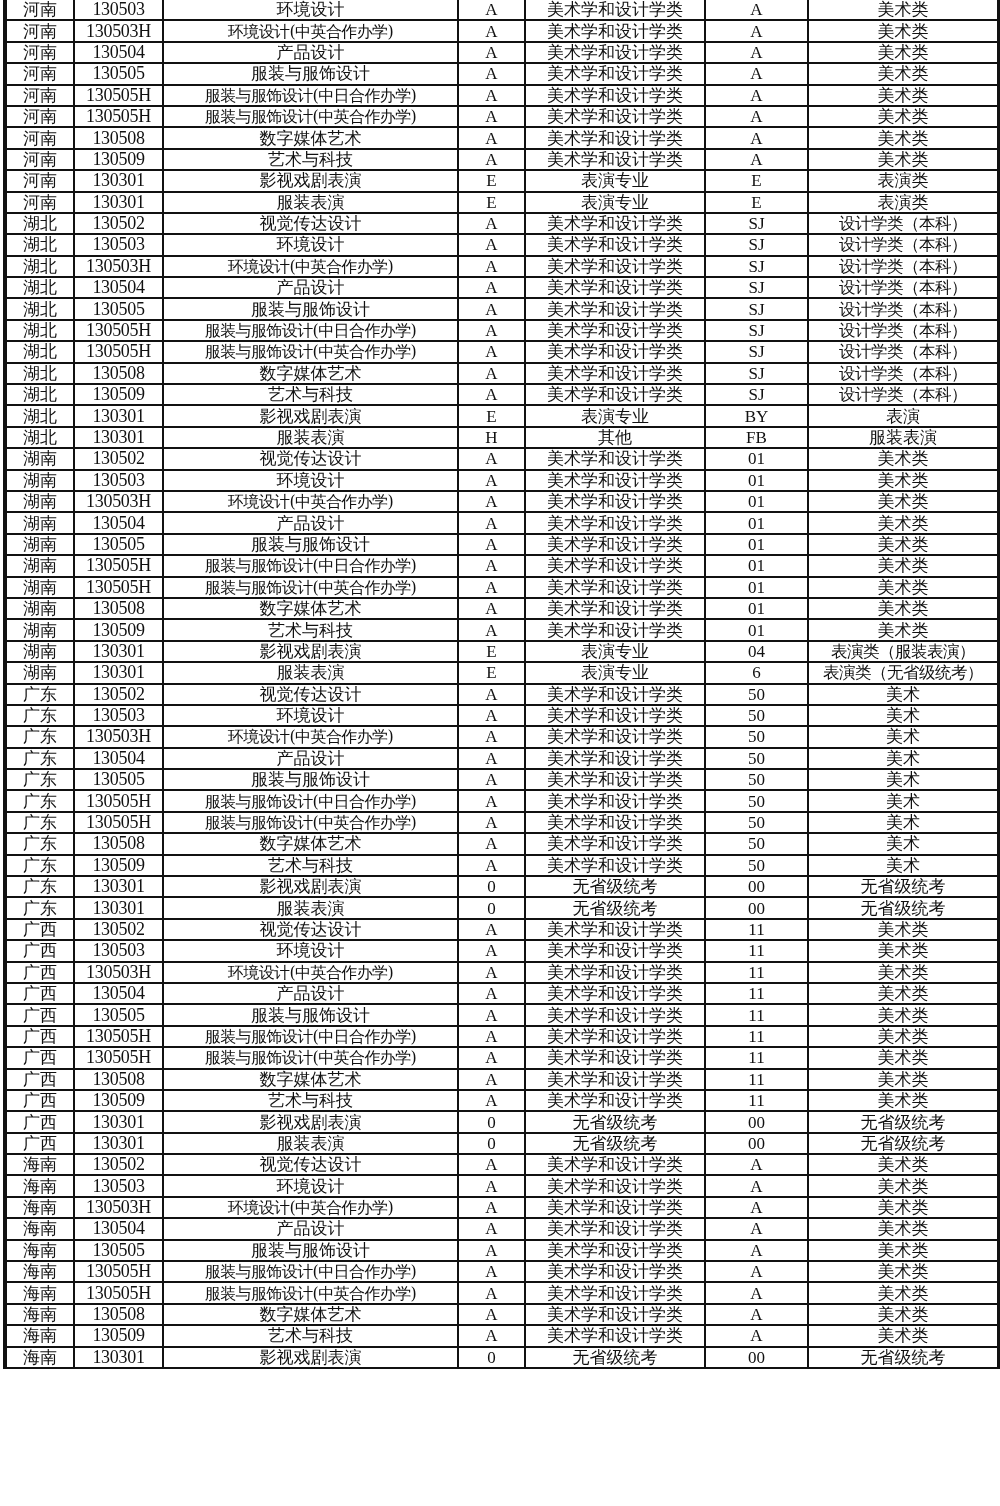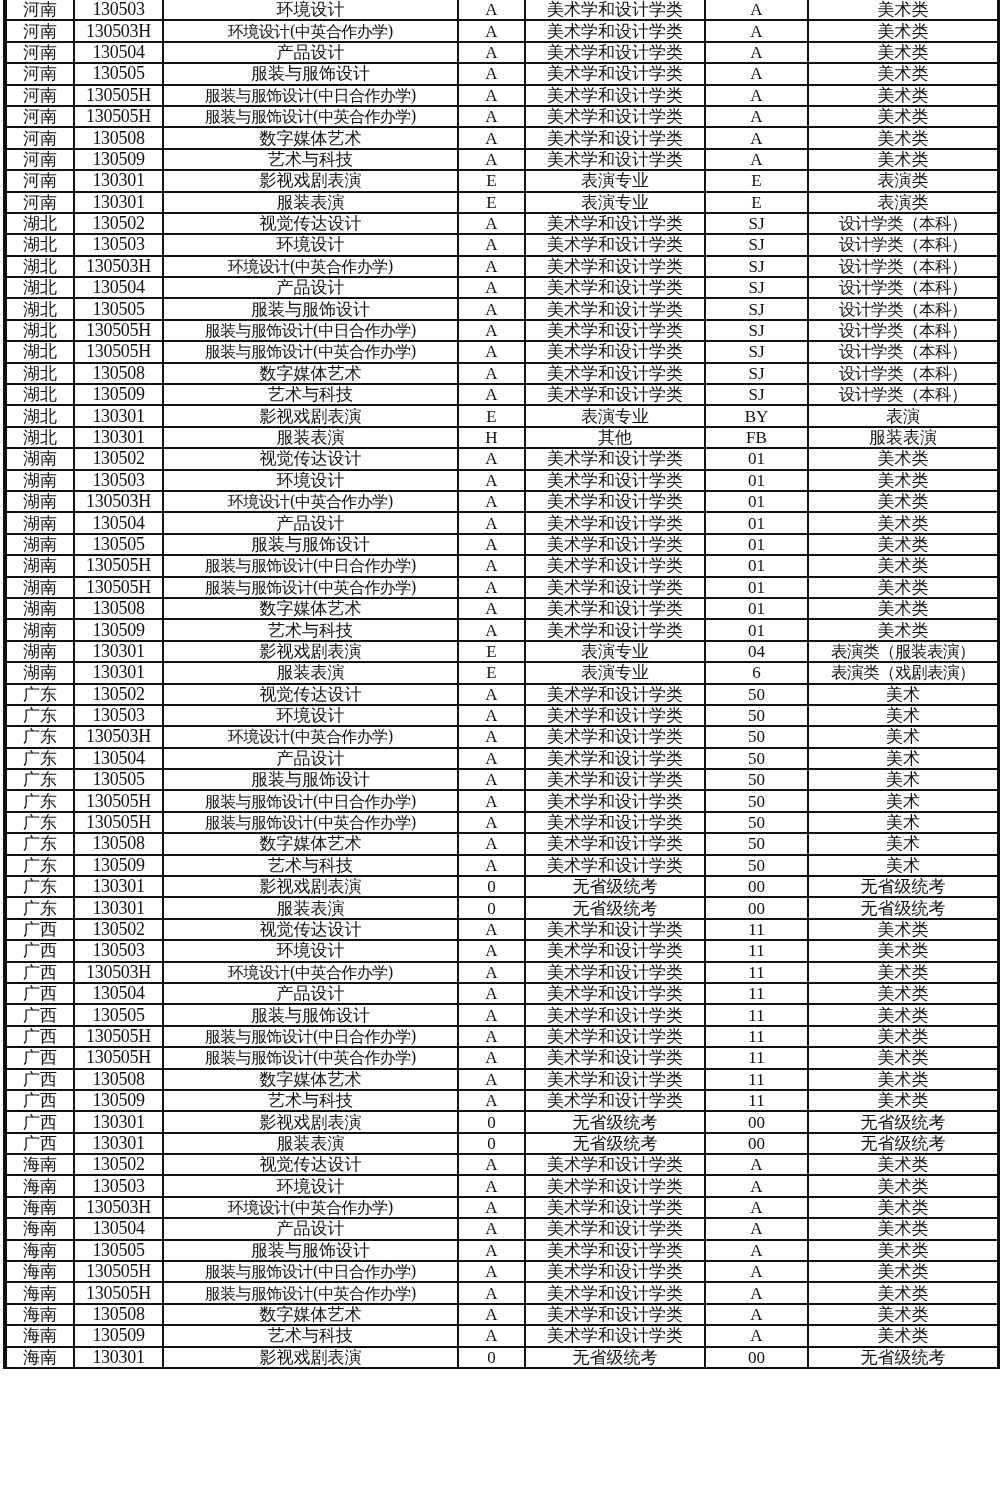--- a/index.html
+++ b/index.html
@@ -309,21 +309,21 @@
           <td class="c6">04</td>
           <td class="c7 long">表演类（服装表演）</td>
         </tr>
         <tr>
           <td class="prov c1">湖南</td>
           <td class="c2">130301</td>
           <td class="c3">服装表演</td>
           <td class="c4">E</td>
           <td class="c5">表演专业</td>
           <td class="c6">6</td>
-          <td class="c7 long">表演类（戏剧表演）</td>
+          <td class="c7 long">表演类（无省级统考）</td>
         </tr>
         <tr>
           <td class="prov c1">广东</td>
           <td class="c2">130502</td>
           <td class="c3">视觉传达设计</td>
           <td class="c4">A</td>
           <td class="c5">美术学和设计学类</td>
           <td class="c6">50</td>
           <td class="c7">美术</td>
         </tr>

